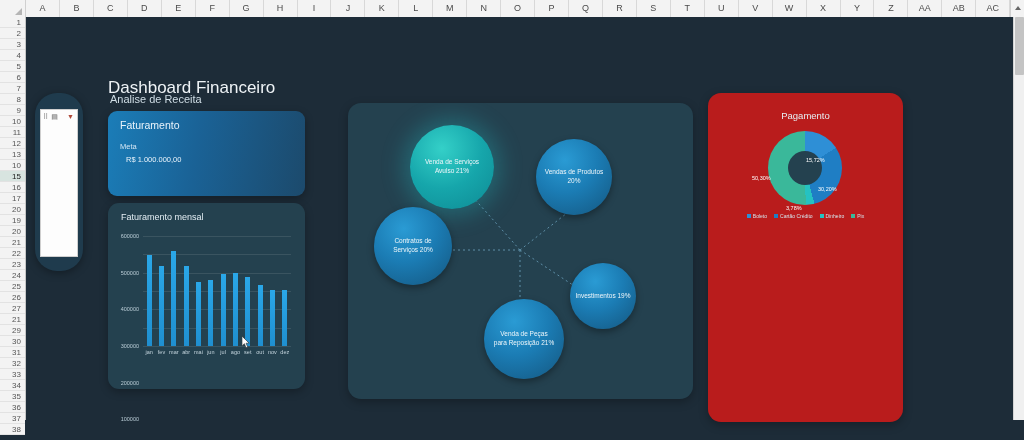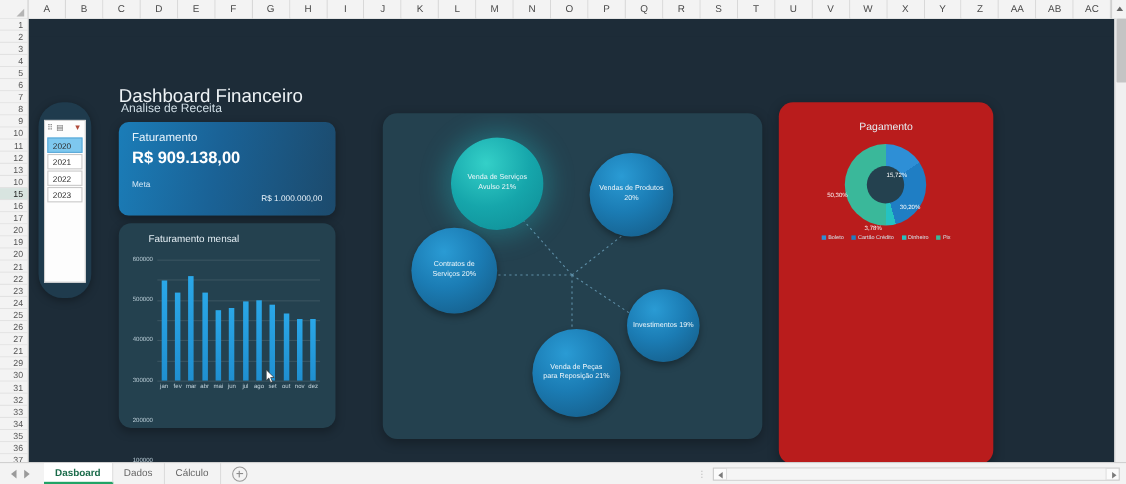--- a/index.html
+++ b/index.html
@@ -180,29 +180,28 @@
     position: absolute; left: 108px; top: 78px;
     width: 197px; height: 85px;
     border-radius: 9px;
     background: linear-gradient(100deg, #1b7db8 0%, #1a6296 45%, #1c4a6c 100%);
     box-shadow: 0 3px 9px rgba(0,0,0,.3);
     padding: 8px 12px;
   }
   .kpi-label { font-size: 10.5px; color: #e8f3fb; }
   .kpi-value { font-size: 15px; font-weight: bold; color: #ffffff; margin-top: 4px; }
   .kpi-meta-lbl { font-size: 7.5px; color: #d3e6f4; margin-top: 11px; }
-  .kpi-meta-val { font-size: 7.5px; color: #e8f3fb; margin-top: 4px; margin-left: 6px; text-align: right; }
+  .kpi-meta-val { font-size: 7.5px; color: #e8f3fb; margin-top: 4px; margin-left: 6px; }
 
   
   .bar-card {
     position: absolute; left: 108px; top: 170px;
     width: 197px; height: 186px;
     border-radius: 11px; background: #24414f;
     box-shadow: 0 3px 9px rgba(0,0,0,.28);
-    padding-left: 14px;
   }
   .bar-title { font-size: 9px; color: #e3edf3; padding: 9px 0 0 13px; }
   .bar-plot { position: absolute; left: 35px; top: 33px; width: 148px; height: 110px; }
   .gridline { position: absolute; left: 0; width: 148px; height: 1px; background: rgba(255,255,255,.10); }
   .ytick {
     position: absolute; right: 100%; margin-right: 4px;
     font-size: 5.5px; color: #b9ccd6; transform: translateY(-3px);
     white-space: nowrap;
   }
   .bars { position: absolute; left: 0; bottom: 0; width: 148px; height: 110px;
@@ -367,32 +366,25 @@
     <div class="dash-title" style="left:82px;">Dashboard Financeiro</div>
     <div class="dash-sub" style="left:84px;">Analise de Receita</div>
 
     <div class="slicer" style="left:9px;">
       <div class="slicer-inner">
         <div class="slicer-head">
           <span class="sl-ico">⠿</span>
           <span class="sl-ico">▤</span>
           <span class="sl-ico filter">▼</span>
         </div>
-        <div id="slicer-items">
-            <div class="slicer-item selected">2020</div>
-            <div class="slicer-item">2021</div>
-            <div class="slicer-item">2022</div>
-            <div class="slicer-item">2023</div>
-          </div>
       </div>
     </div>
 
     <div class="kpi-card" style="left:82px;">
       <div class="kpi-label">Faturamento</div>
-      <div class="kpi-value">R$ 909.138,00</div>
       <div class="kpi-meta-lbl">Meta</div>
       <div class="kpi-meta-val">R$ 1.000.000,00</div>
     </div>
 
     <div class="bar-card" style="left:82px;">
       <div class="bar-title">Faturamento mensal</div>
       <div class="bar-plot">
         <div id="gridlines">
             <div class="gridline" style="top: 0px;">
               <div class="ytick" style="top: 0px;">600000</div>
@@ -515,33 +507,13 @@
             <span>Pix</span>
           </div>
         </div>
     </div>
 
     <svg class="cursor" style="left:216px;" viewBox="0 0 12 17">
       <path d="M0,0 L0,13 L3.2,10 L5.4,15.5 L7.6,14.6 L5.4,9.4 L9.6,9.4 Z" fill="#ffffff" stroke="#2b2b2b" stroke-width="0.8"></path>
     </svg>
   </div>
 
-  <div class="bottom-bar">
-    <div class="tab-nav-arrows">
-      <div class="nav-arrow left"></div>
-      <div class="nav-arrow right"></div>
-    </div>
-    <div class="sheet-tabs" id="sheet-tabs">
-        <div class="sheet-tab active">Dasboard</div>
-        <div class="sheet-tab">Dados</div>
-        <div class="sheet-tab">Cálculo</div>
-      </div>
-    <div class="add-sheet"></div>
-    <div class="h-scroll-wrap">
-      <div class="dots-handle">⋮</div>
-      <div class="h-scroll">
-        <div class="h-arrow l"></div>
-        <div class="h-thumb"></div>
-        <div class="h-arrow r"></div>
-      </div>
-    </div>
-  </div>
 </div>
 
 </body></html>

